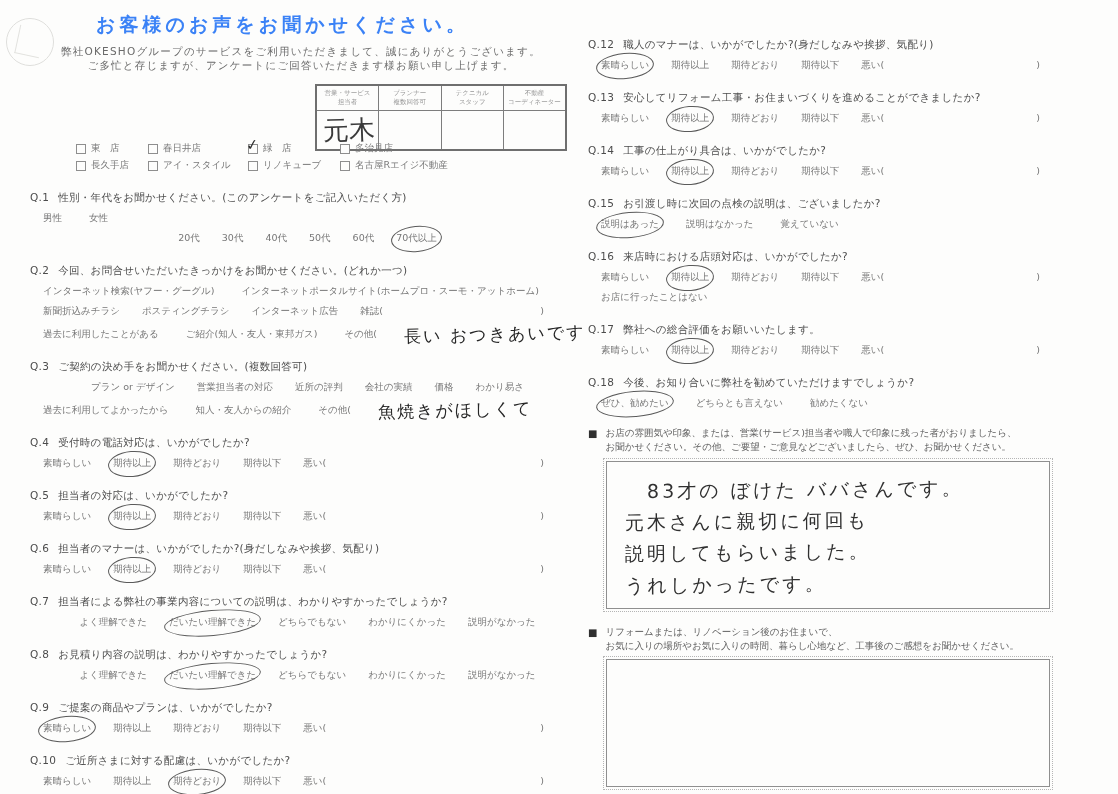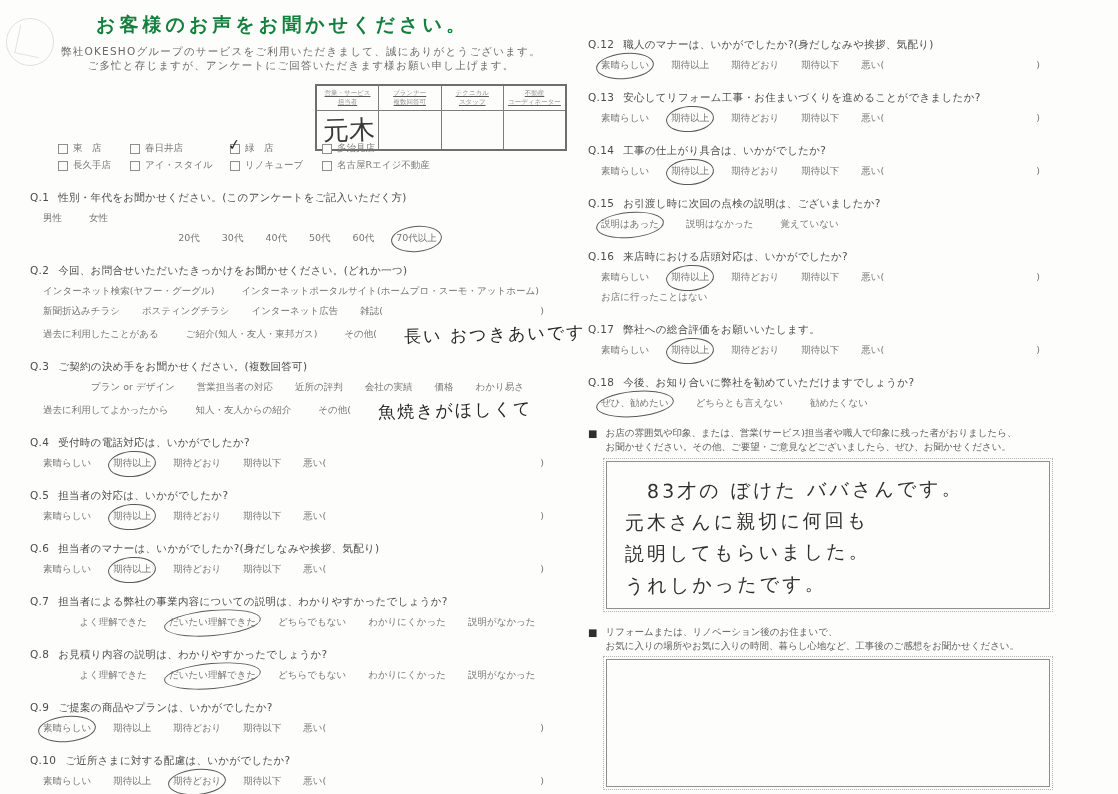--- a/index.html
+++ b/index.html
@@ -7,34 +7,34 @@
         font-family:"DejaVu Sans",sans-serif;color:#5c5c5c;}
   
   .stamp{position:absolute;left:6px;top:18px;width:46px;height:46px;border:1.5px solid #d7d7d4;
          border-radius:50%;opacity:.8;}
   .stamp::after{content:"";position:absolute;left:10px;top:8px;width:24px;height:28px;
          border-left:1px solid #dcdcd8;border-bottom:1px solid #dcdcd8;transform:rotate(12deg);}
 
   .col-left{position:absolute;left:30px;top:0;width:542px;}
   .col-right{position:absolute;left:588px;top:28px;width:524px;}
 
-  .doc-title{margin:12px 0 0 66px;font-size:19px;font-weight:bold;letter-spacing:4px;color:#15803d;}
+  .doc-title{margin:12px 0 0 66px;font-size:19px;font-weight:bold;letter-spacing:4px;color:#3b82f6;}
   .doc-sub{margin-top:6px;text-align:center;font-size:10.5px;letter-spacing:1.2px;color:#6a6a6a;line-height:1.35;}
 
   table.staff{position:absolute;left:315px;top:84px;width:252px;border-collapse:collapse;table-layout:fixed;}
   table.staff th,table.staff td{border:1px solid #7d7d7d;}
-  table.staff{border:2px solid #6f6f6f;text-decoration:underline;}
+  table.staff{border:2px solid #6f6f6f;}
   table.staff th{height:22px;font-size:6.5px;font-weight:normal;color:#959595;line-height:1.35;text-align:center;padding:1px 0;}
   table.staff td{height:36px;vertical-align:middle;}
   .hw-name{font-size:26px;color:#3a3a3a;padding-left:5px;transform:rotate(-2deg);display:inline-block;line-height:1;}
 
   .stores{margin:70px 0 0 28px;}
   .store-row{display:flex;align-items:center;font-size:9.5px;color:#787878;margin-bottom:4px;}
   .store-item{display:flex;align-items:center;gap:5px;}
-  .store-row .store-item:nth-child(1){width:72px;}
+  .store-row .store-item:nth-child(1){width:72px;margin-left:18px;}
   .store-row .store-item:nth-child(2){width:100px;}
   .store-row .store-item:nth-child(3){width:92px;}
   .cbx{position:relative;display:inline-block;width:8px;height:8px;border:1px solid #8e8e8e;background:#fdfdfc;flex:none;}
   .cbx.checked::after{content:"✓";position:absolute;left:-3px;top:-9px;font-size:15px;color:#2e2e2e;transform:rotate(-8deg);}
 
   .q{margin-top:19px;}
   .col-right .q:first-child{margin-top:10px;}
   .q-title{font-size:10.5px;font-weight:normal;color:#4c4c4c;letter-spacing:.3px;}
   .q-id{margin-right:9px;}
   .q-row{display:flex;align-items:baseline;gap:27px;padding-left:13px;margin-top:7px;font-size:9.5px;color:#777;white-space:nowrap;}

